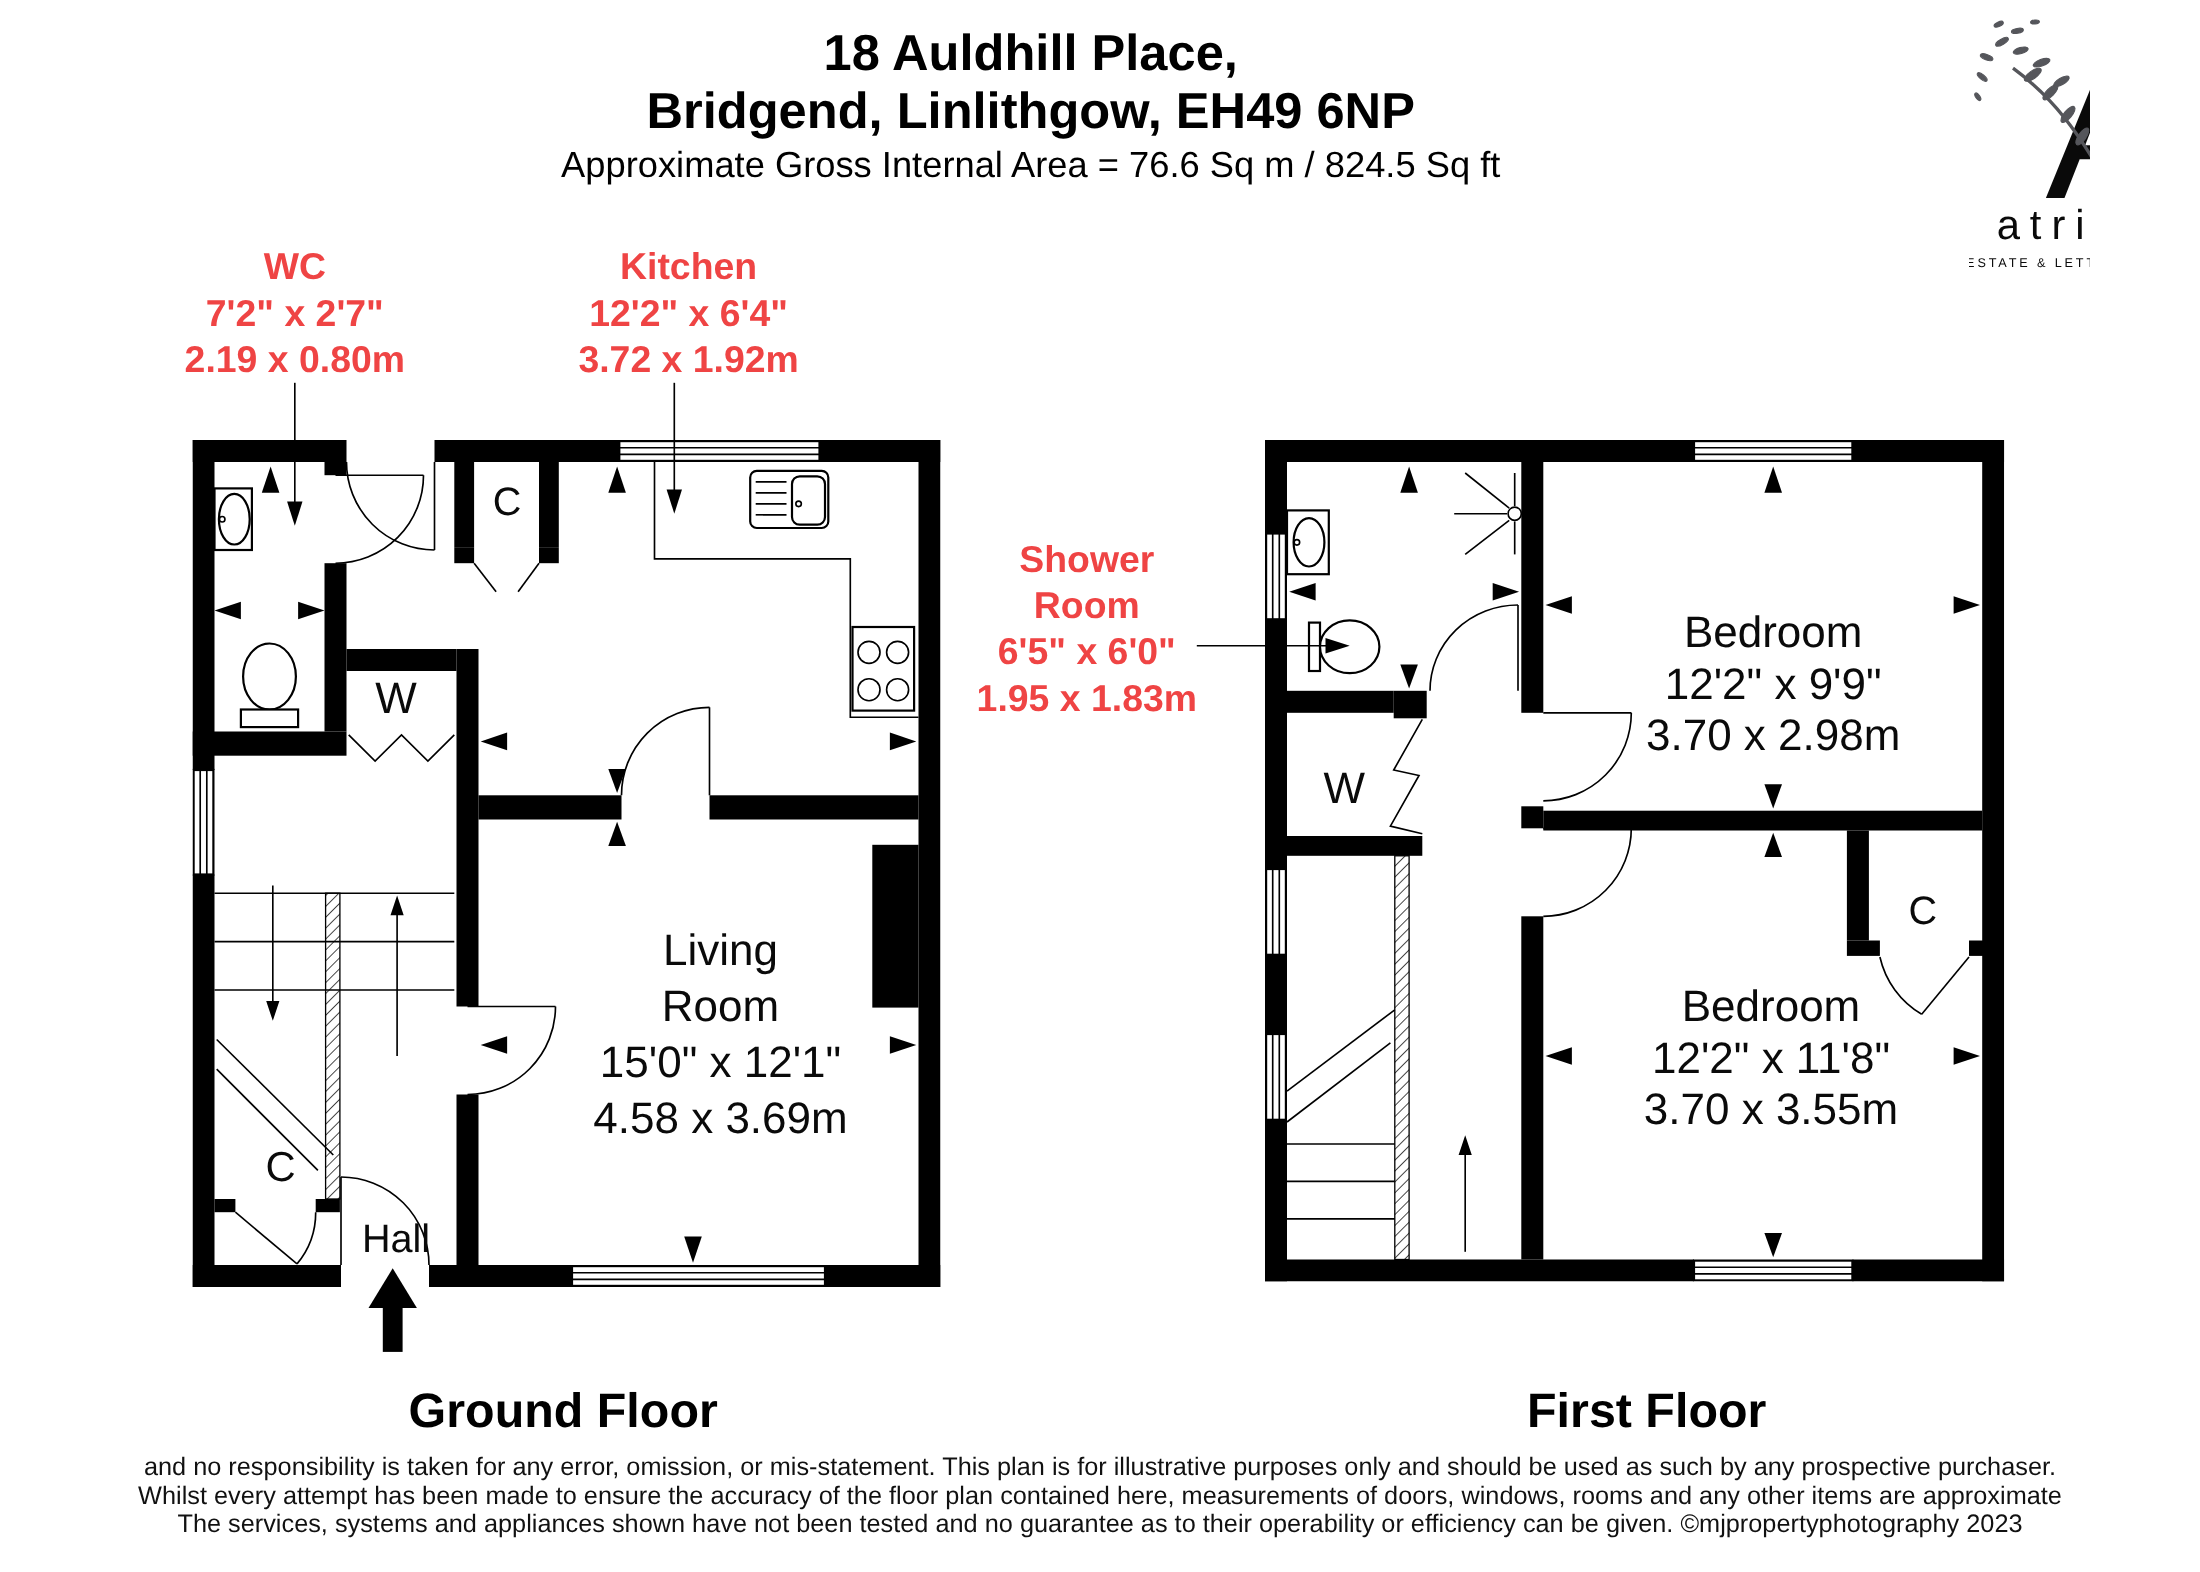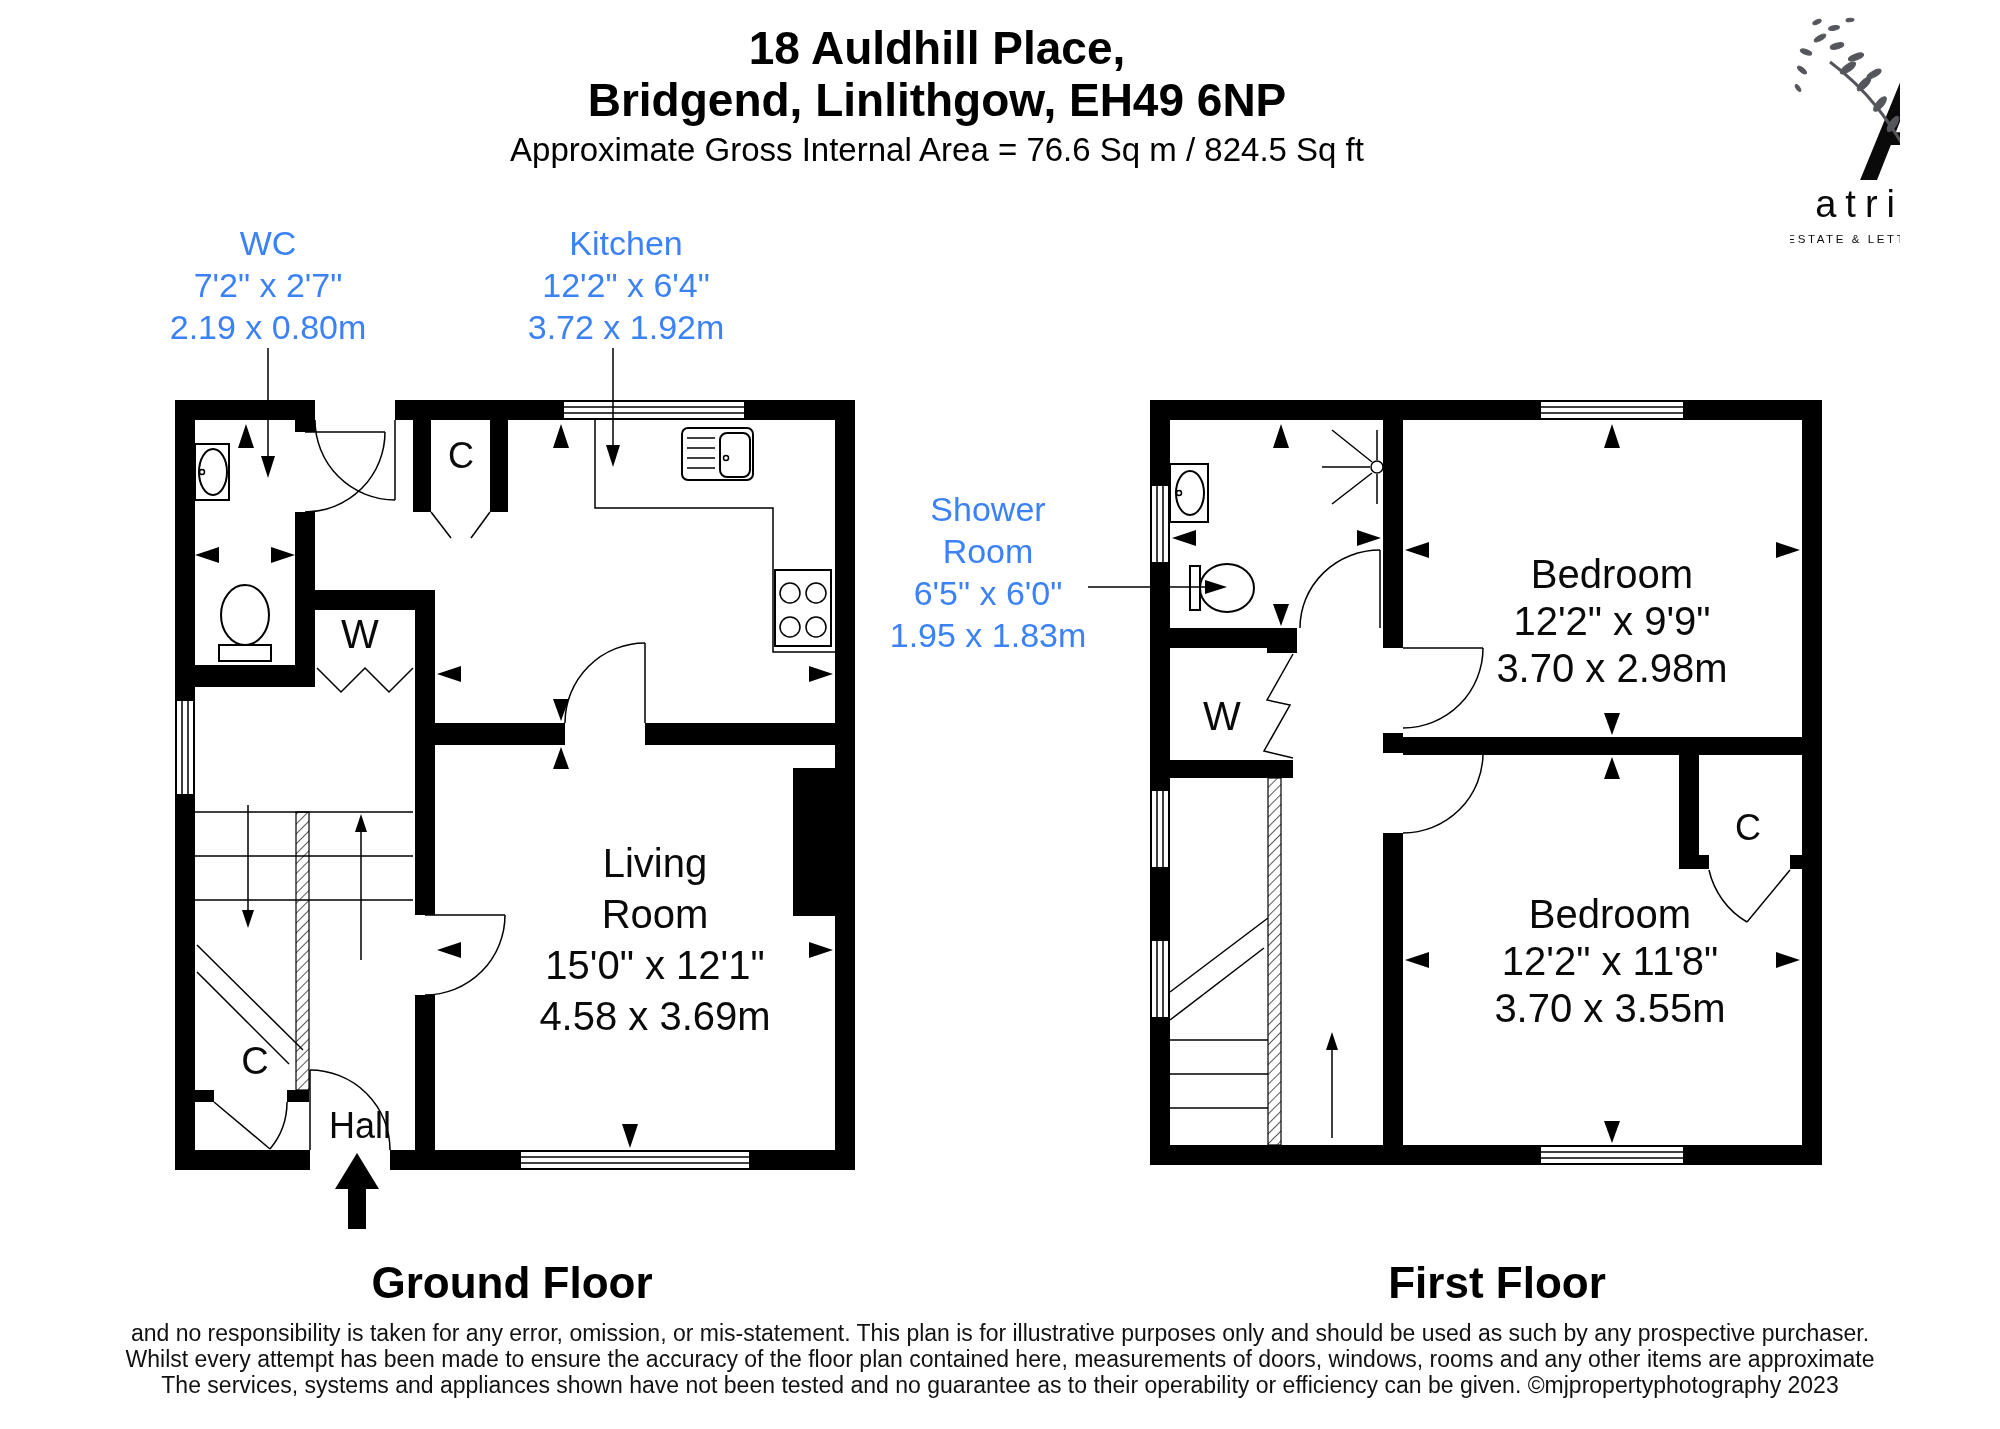--- a/index.html
+++ b/index.html
@@ -2,21 +2,21 @@
 <html><head>
 <meta charset="utf-8">
 <style>
   html,body{margin:0;padding:0;background:#ffffff;}
   .page{position:relative;width:1900px;height:1429px;background:#fff;overflow:hidden;
         font-family:"Liberation Sans",sans-serif;color:#000;}
   .abs{position:absolute;}
   .ctr{transform:translateX(-50%);text-align:center;}
   .title-line{font-weight:bold;font-size:46px;line-height:52px;white-space:nowrap;}
   .area-line{font-size:33px;line-height:40px;white-space:nowrap;}
-  .plan-label{font-size:34px;line-height:42px;white-space:nowrap;color:#3b82f6;}
+  .plan-label{font-size:34px;line-height:42px;white-space:nowrap;color:#ef4444;font-weight:bold;}
   .floor-label{font-weight:bold;font-size:44px;white-space:nowrap;}
   .disclaimer{width:1760px;left:120px;text-align:center;font-size:23px;line-height:26px;color:#111;}
   .logo{width:210px;}
   .logo .mark{display:block;margin:0 auto;}
   svg text{font-family:"Liberation Sans",sans-serif;fill:#0a0a0a;}
   .wall{fill:#000;stroke:none;}
   .ln15{stroke:#000;stroke-width:1.5;fill:none;}
   .winframe{fill:#fff;stroke:#000;stroke-width:2;}
   .arrow{fill:#000;stroke:none;}
   .fixture{fill:#fff;stroke:#000;stroke-width:2;}

